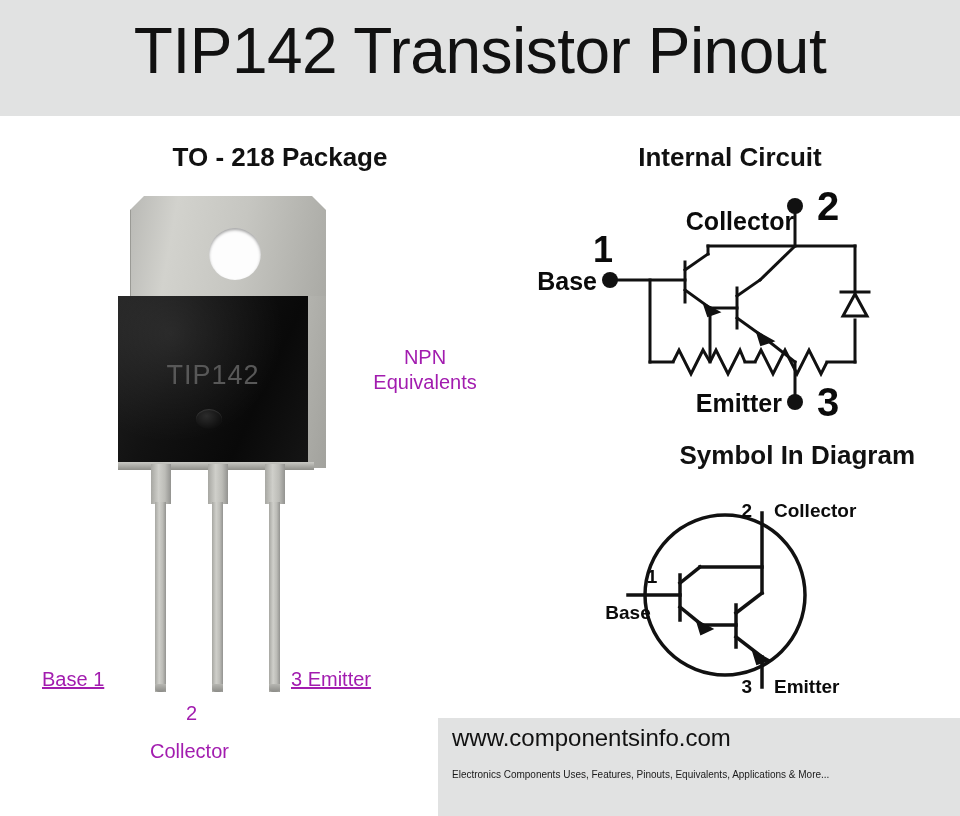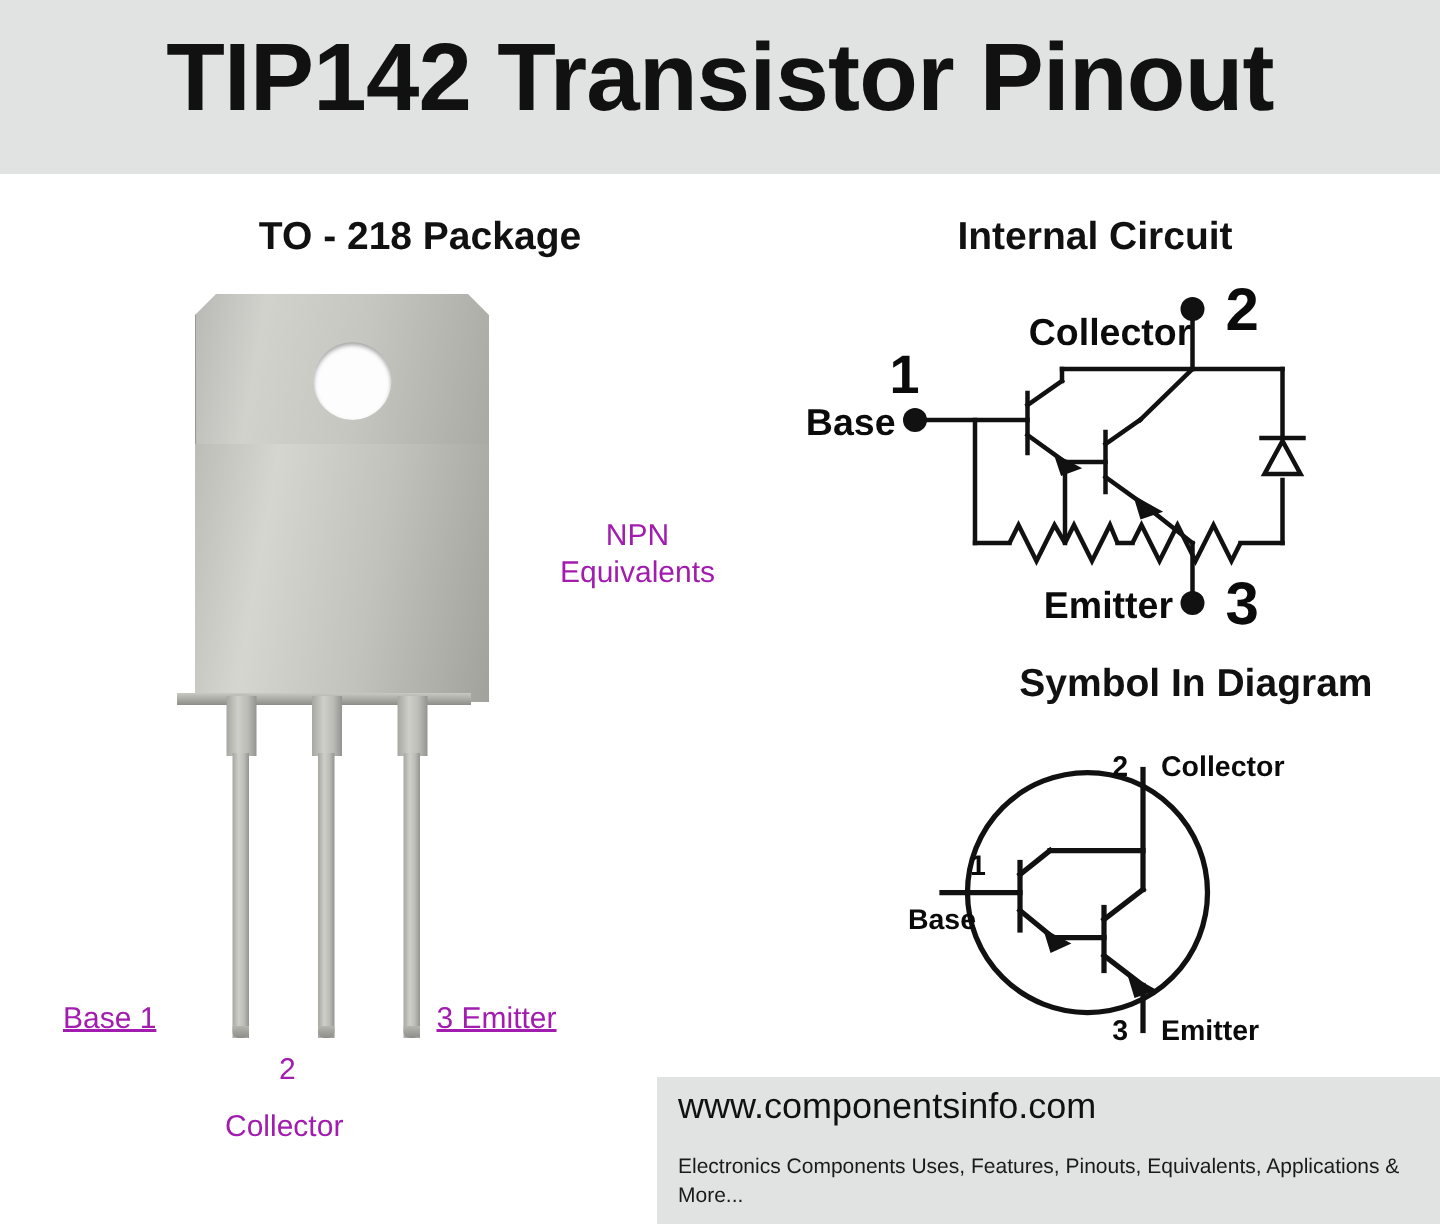--- a/index.html
+++ b/index.html
@@ -24,21 +24,21 @@
     left: 0; top: 0;
     width: 960px; height: 116px;
     background: #e1e2e2;
   }
   #page-title {
     position: absolute;
     left: 0; top: 14px;
     width: 960px;
     text-align: center;
     font-size: 64px;
-    font-weight: bold;
+    font-weight: normal;
     color: #111111;
     letter-spacing: -0.5px;
     white-space: nowrap;
   }
 
   
   .section-heading {
     position: absolute;
     font-size: 26px;
     font-weight: bold;
@@ -164,40 +164,45 @@
     position: absolute;
     left: 452px; top: 724px;
     font-size: 24px;
     color: #111111;
     white-space: nowrap;
   }
   #tagline {
     position: absolute;
     left: 452px; top: 768px;
     width: 500px;
-    font-size: 14px;
+    font-size: 10px;
     line-height: 1.38;
     color: #1a1a1a;
   }
 </style>
 </head>
 <body>
 
 <div id="page">
 
   <div id="header-band"></div>
   <div id="page-title">TIP142 Transistor Pinout</div>
 
   <div class="section-heading" id="pkg-heading">TO - 218 Package</div>
 
   <div id="transistor">
     <div class="tab">
       <div class="tab-hole"></div>
     </div>
     <div class="tab-lower"></div>
+    <div class="body-blk">
+      <div class="body-shine"></div>
+      <div id="chip-label">TIP142</div>
+      <div class="body-dimple"></div>
+    </div>
     <div class="body-base"></div>
 
     <div class="leg leg-wide leg1-w"></div>
     <div class="leg leg-wide leg2-w"></div>
     <div class="leg leg-wide leg3-w"></div>
 
     <div class="leg leg-thin leg1-t">
       <div class="leg-tip" style="top:182px;left:0;"></div>
     </div>
     <div class="leg leg-thin leg2-t">

